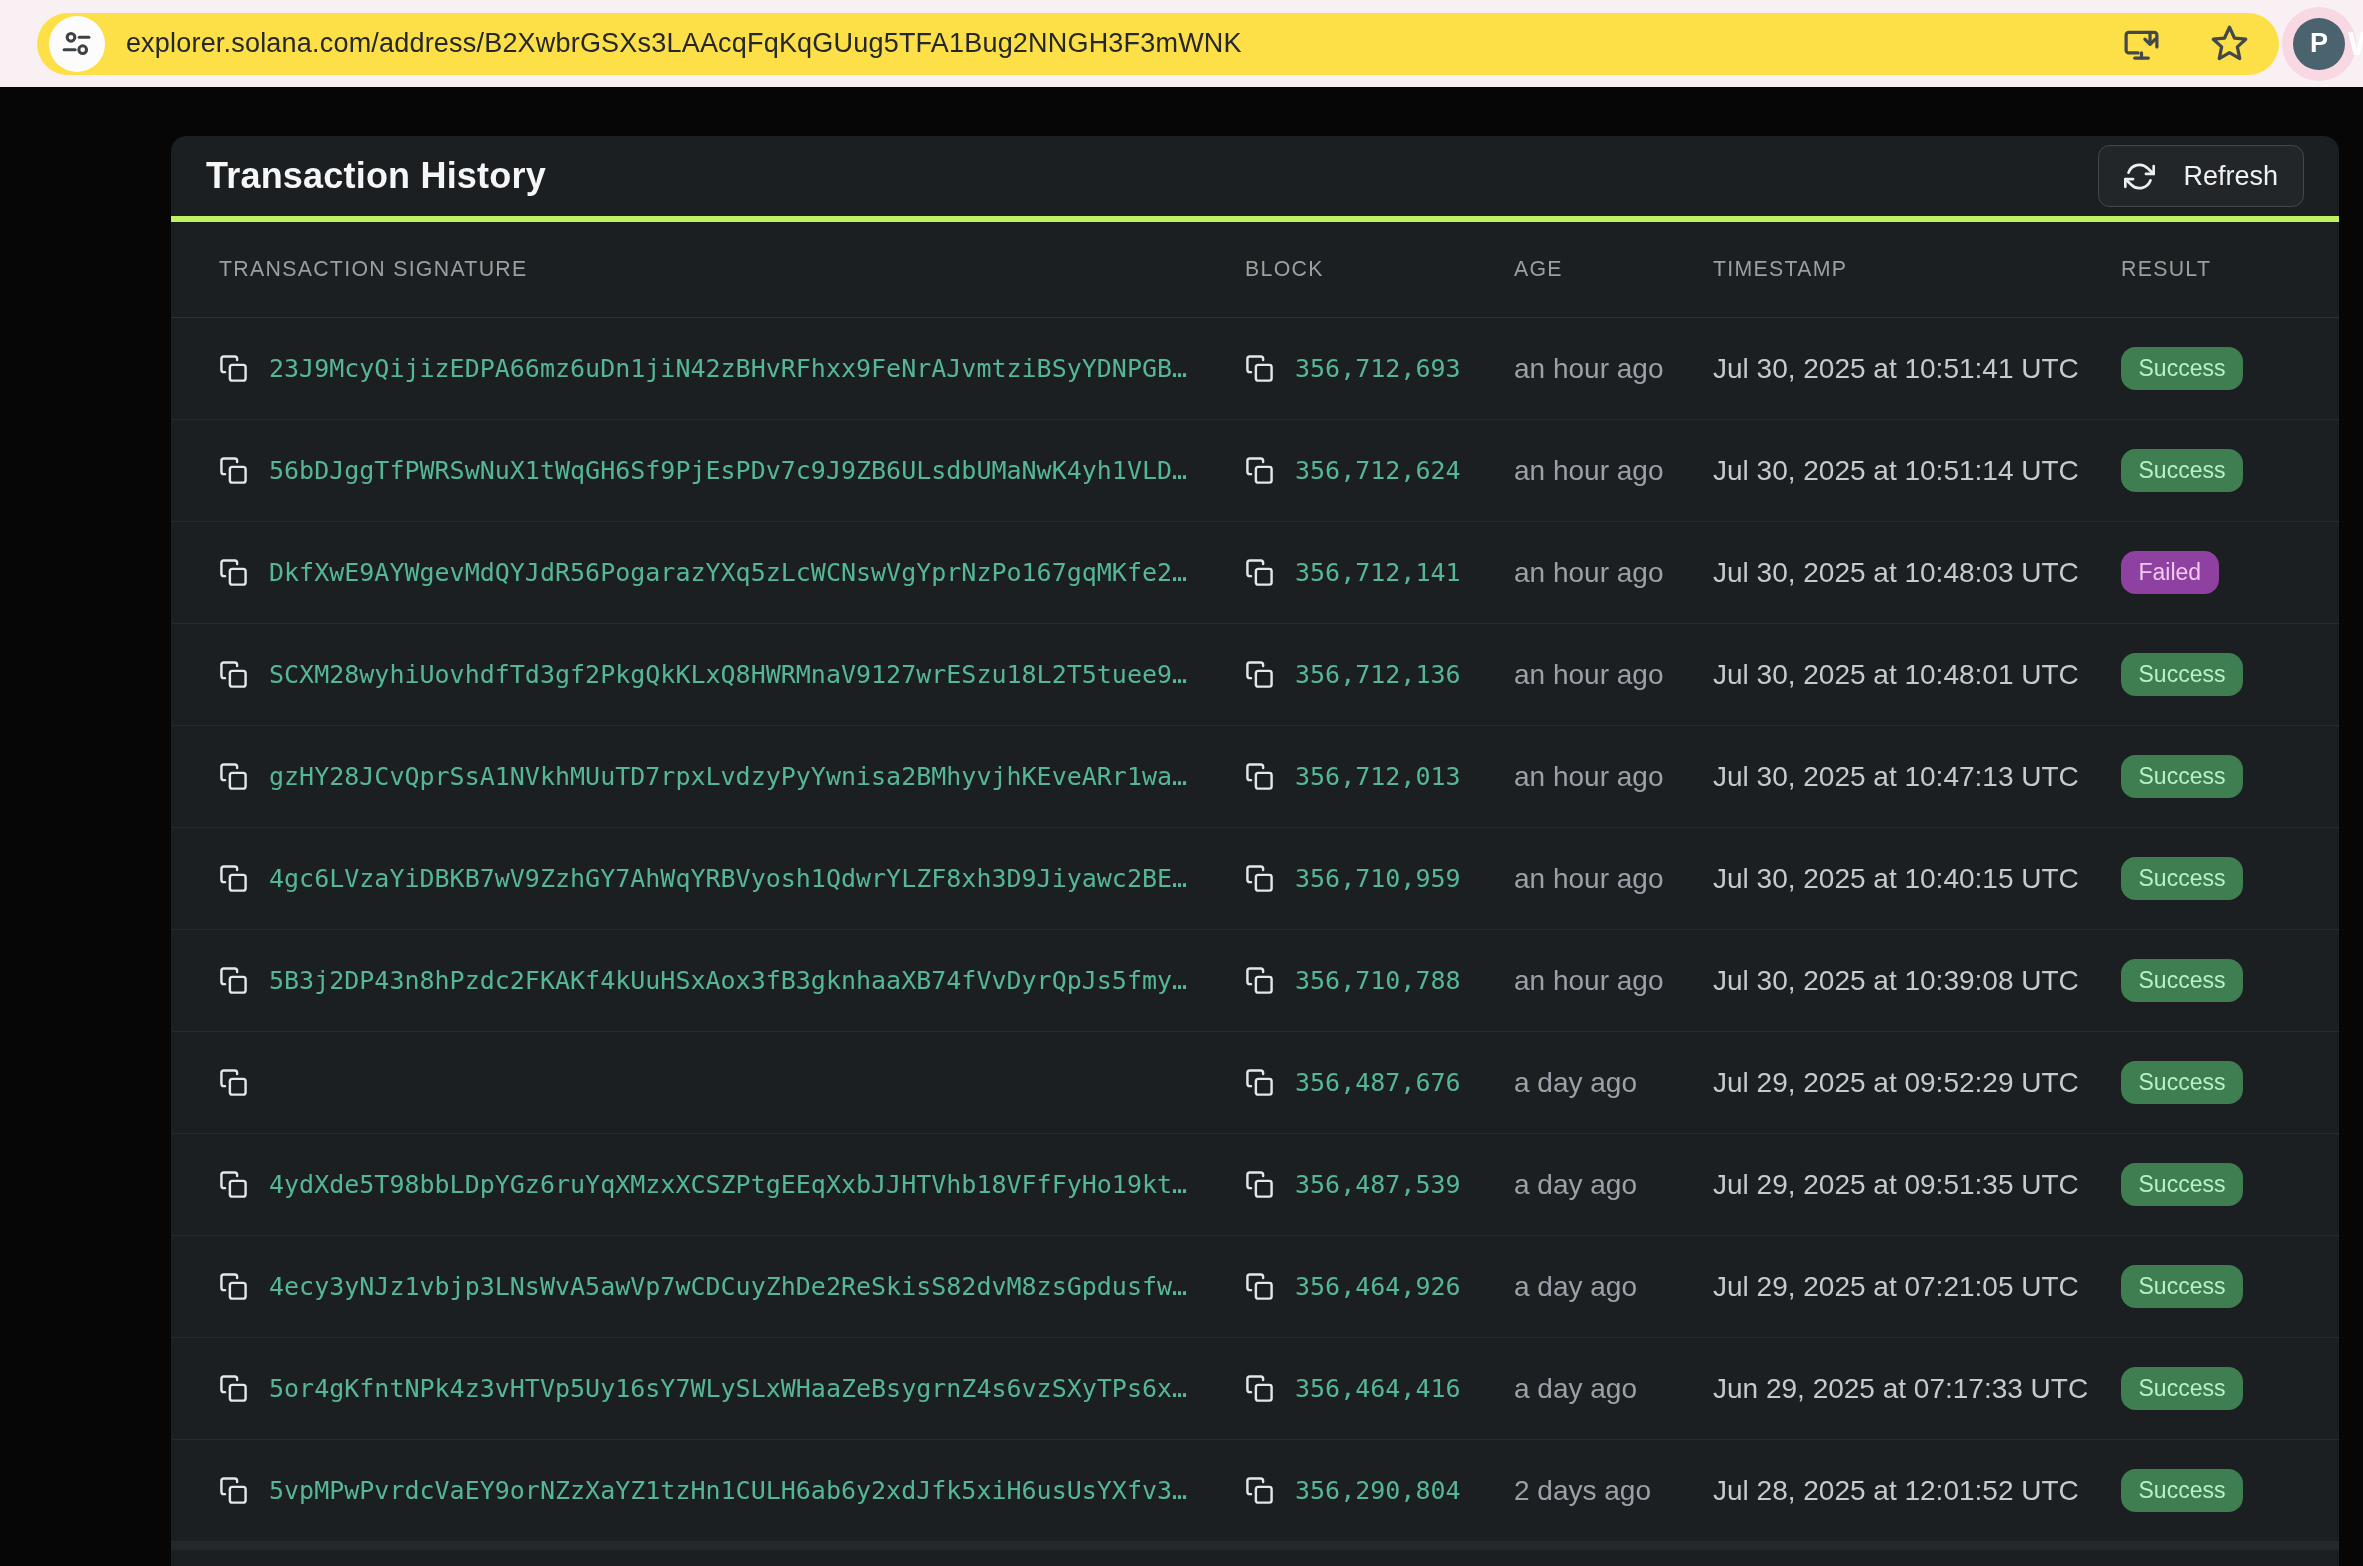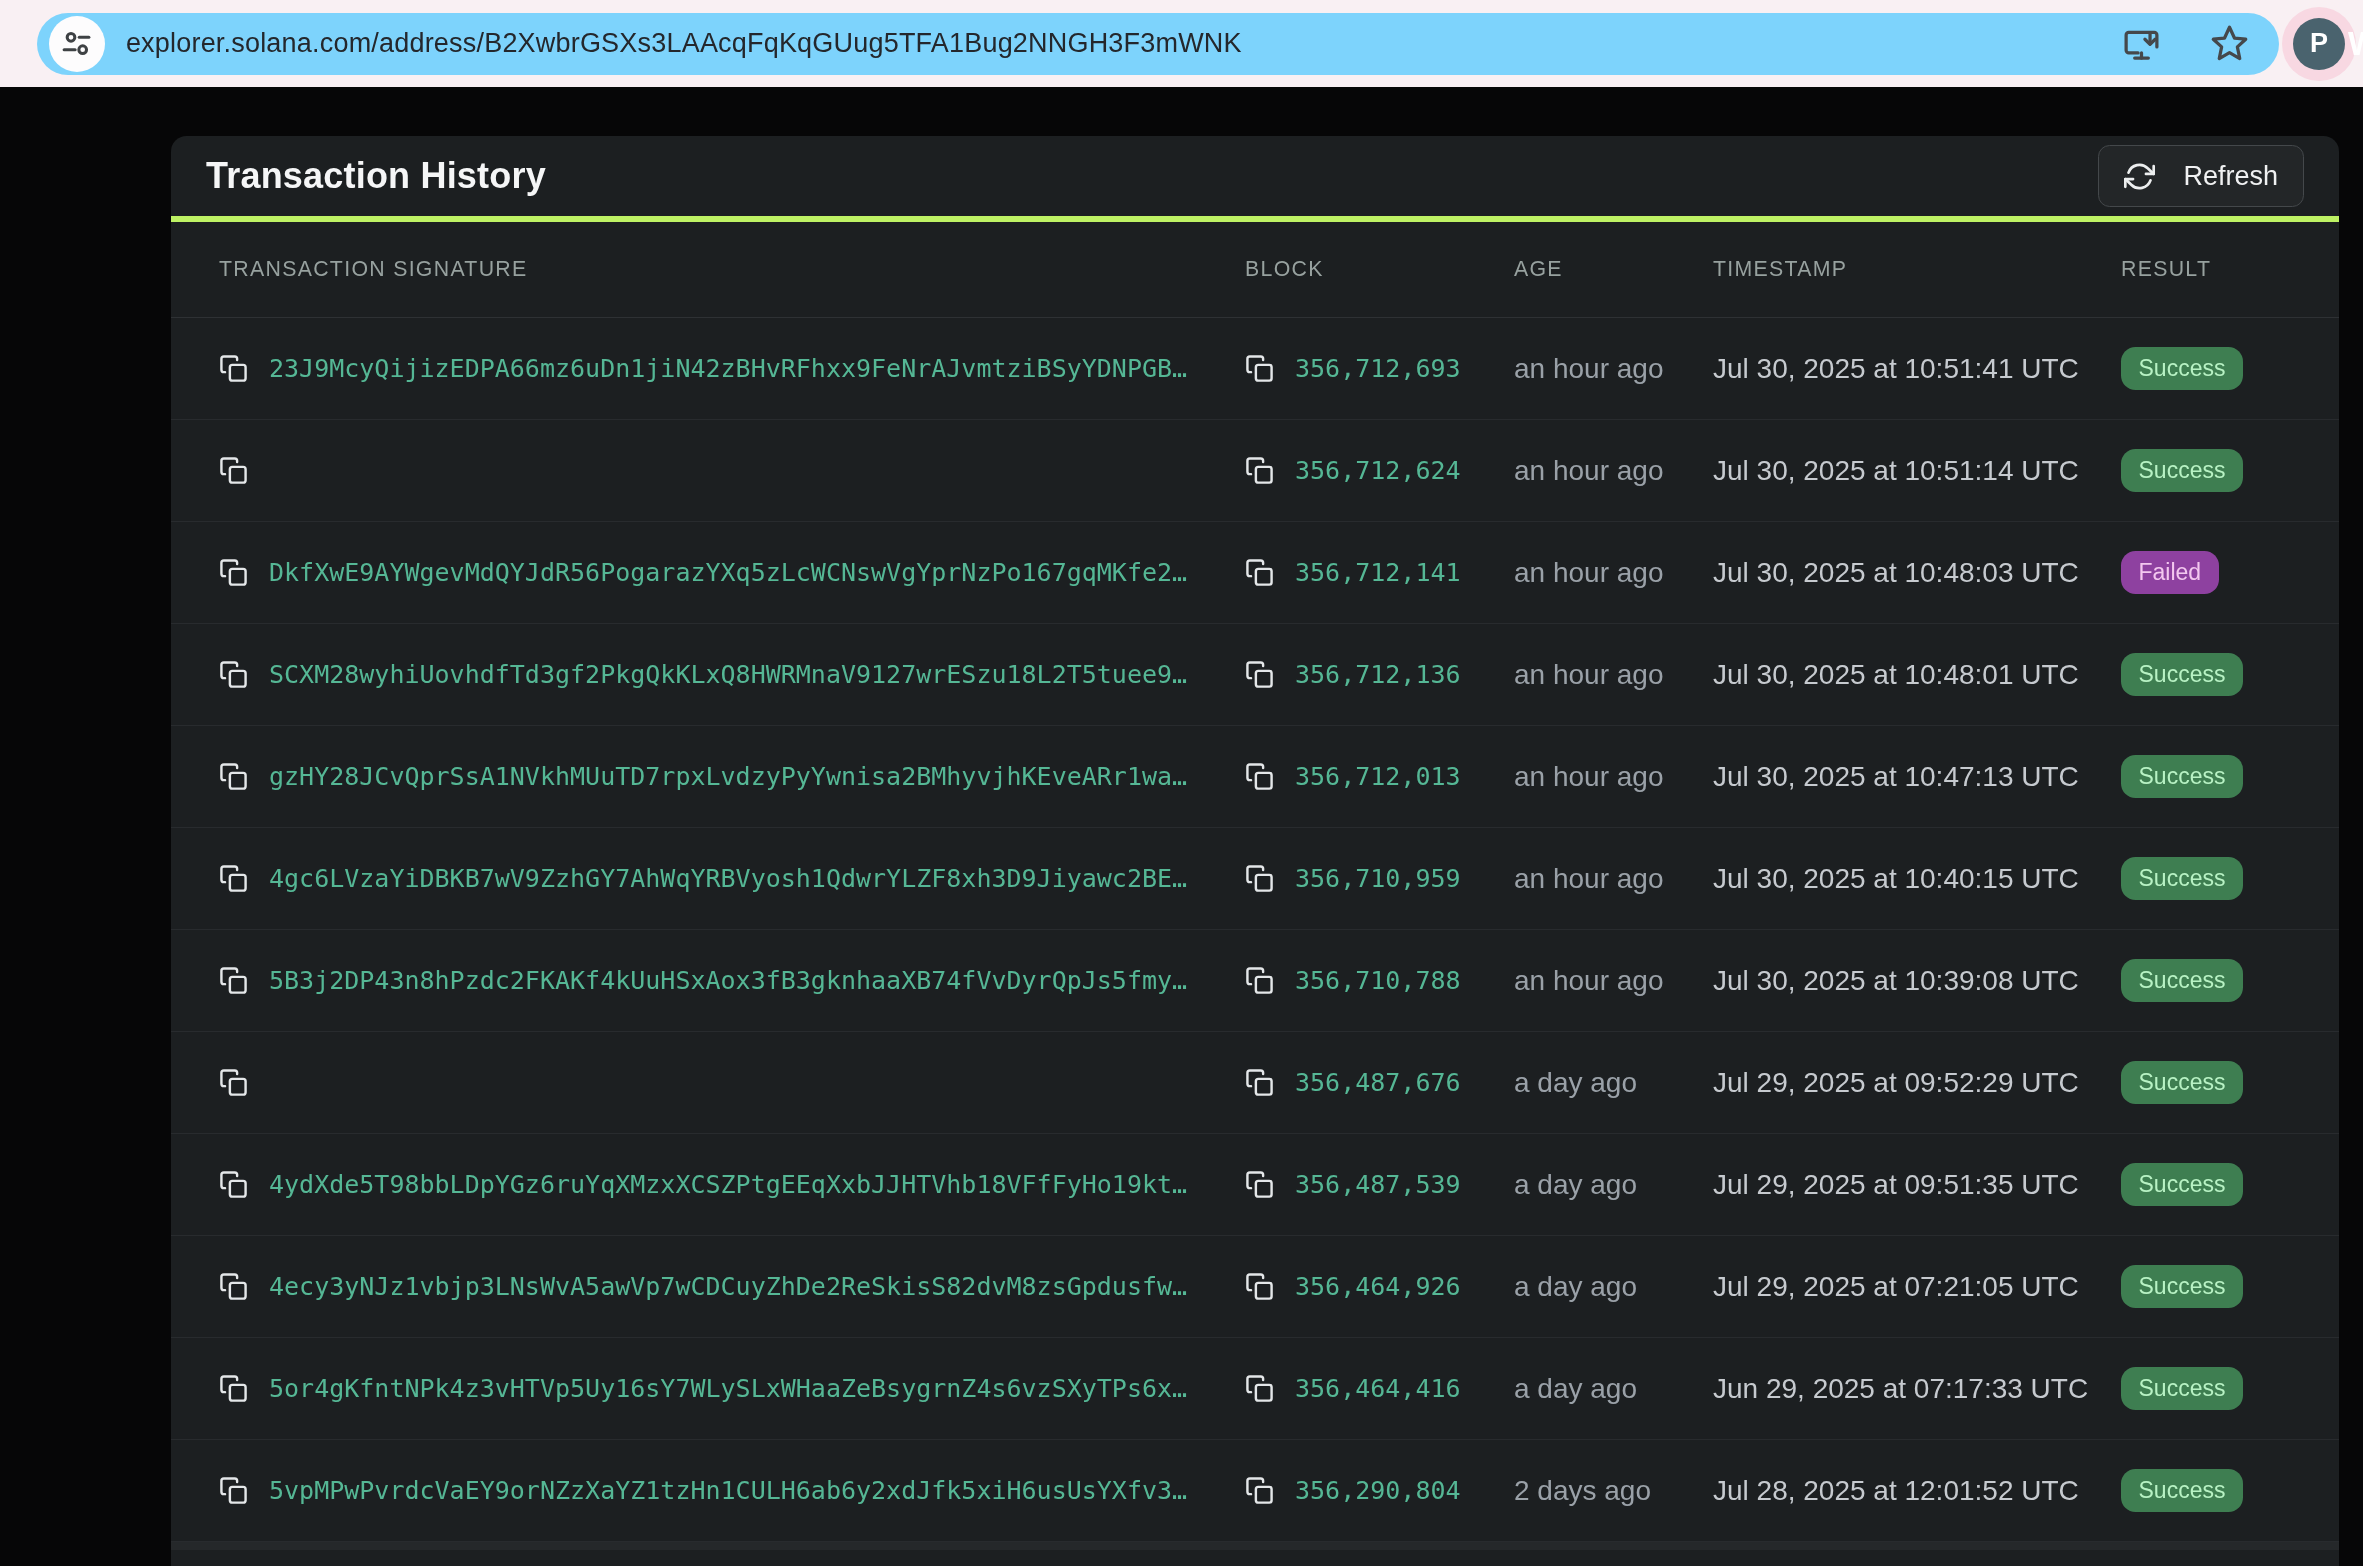--- a/index.html
+++ b/index.html
@@ -3,21 +3,21 @@
 <meta charset="utf-8">
 <style>
   * { margin:0; padding:0; box-sizing:border-box; }
   html,body { width:2364px; height:1566px; overflow:hidden; background:#060607;
               font-family:"Liberation Sans", sans-serif; }
 
   
   .topbar { position:absolute; top:0; left:0; width:2364px; height:87px;
             background:#f9f0f3; display:flex; align-items:center; }
   .omnibox { position:absolute; left:37px; top:12.6px; width:2242px; height:62px;
-             background:#7dd3fc; border-radius:31px; display:flex; align-items:center;
+             background:#fde047; border-radius:31px; display:flex; align-items:center;
              padding-left:11.6px; cursor:text; }
   .tune-wrap { width:56px; height:56px; border-radius:50%; background:#fdfcfd;
                display:flex; align-items:center; justify-content:center; flex:0 0 auto; }
   .url-text { margin-left:21.3px; font-size:27px; color:#24272c; letter-spacing:0.2px;
               white-space:nowrap; overflow:hidden; }
   .omni-icons { position:absolute; right:29px; display:flex; gap:47px; align-items:center; }
   .profile-ring { position:absolute; left:2282px; top:6.8px; width:74px; height:74px;
                   border-radius:50%; background:#f8d8e2; display:flex; align-items:center;
                   justify-content:center; }
   .avatar { width:52px; height:52px; border-radius:50%; background:#4a636e; color:#ffffff;
@@ -138,20 +138,21 @@
   </div>
 
   <div class="grid row">
     <div class="cell-flex">
       <button class="copy-btn">
         <svg width="29" height="29" viewBox="0 0 24 24" fill="none" stroke="#e4e7e9" stroke-width="2" stroke-linecap="round" stroke-linejoin="round">
           <rect x="9" y="9" width="13" height="13" rx="2"></rect>
           <path d="M5 15H4a2 2 0 0 1-2-2V4a2 2 0 0 1 2-2h9a2 2 0 0 1 2 2v1"></path>
         </svg>
       </button>
+      <a href="#" class="mono sig-link">56bDJggTfPWRSwNuX1tWqGH6Sf9PjEsPDv7c9J9ZB6ULsdbUMaNwK4yh1VLD…</a>
     </div>
     <div class="cell-flex">
       <button class="copy-btn">
         <svg width="29" height="29" viewBox="0 0 24 24" fill="none" stroke="#e4e7e9" stroke-width="2" stroke-linecap="round" stroke-linejoin="round">
           <rect x="9" y="9" width="13" height="13" rx="2"></rect>
           <path d="M5 15H4a2 2 0 0 1-2-2V4a2 2 0 0 1 2-2h9a2 2 0 0 1 2 2v1"></path>
         </svg>
       </button>
       <a href="#" class="mono">356,712,624</a>
     </div>

